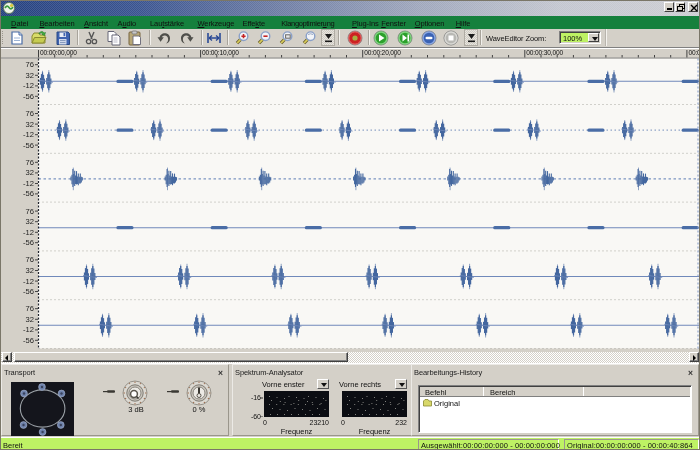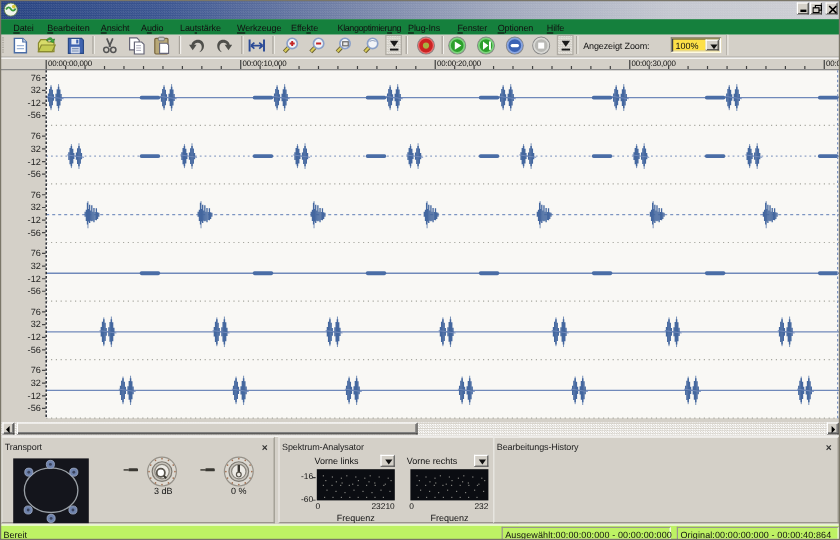--- a/index.html
+++ b/index.html
@@ -32,21 +32,21 @@
 
 <div class="menubar" style="position:absolute;left:0;top:15.5px;width:700px;height:13px;background:#15803d">
     <span style="position:absolute;left:11.1px;top:3px"><span style="text-decoration:underline">D</span>atei</span>
     <span style="position:absolute;left:39.4px;top:3px"><span style="text-decoration:underline">B</span>earbeiten</span>
     <span style="position:absolute;left:84px;top:3px"><span style="text-decoration:underline">A</span>nsicht</span>
     <span style="position:absolute;left:117.5px;top:3px">A<span style="text-decoration:underline">u</span>dio</span>
     <span style="position:absolute;left:150px;top:3px">Lau<span style="text-decoration:underline">t</span>stärke</span>
     <span style="position:absolute;left:197.5px;top:3px"><span style="text-decoration:underline">W</span>erkzeuge</span>
     <span style="position:absolute;left:242.5px;top:3px">Effe<span style="text-decoration:underline">k</span>te</span>
     <span style="position:absolute;left:281.3px;top:3px;letter-spacing:-0.35px">Klangoptimier<span style="text-decoration:underline">u</span>ng</span>
-    <span style="position:absolute;left:340px;top:3px"><span style="text-decoration:underline">P</span>lug-Ins</span>
+    <span style="position:absolute;left:352px;top:3px"><span style="text-decoration:underline">P</span>lug-Ins</span>
     <span style="position:absolute;left:381.2px;top:3px"><span style="text-decoration:underline">F</span>enster</span>
     <span style="position:absolute;left:414.7px;top:3px"><span style="text-decoration:underline">O</span>ptionen</span>
     <span style="position:absolute;left:455.7px;top:3px"><span style="text-decoration:underline">H</span>ilfe</span>
   </div>
 <div style="position:absolute;left:0;top:28.5px;width:700px;height:1px;background:#fff"></div>
 <div style="position:absolute;left:0;top:29px;width:700px;height:18px;background:#d4d0c8"></div>
 <div style="position:absolute;left:2px;top:31px;width:3px;height:13px;border-left:1px dotted #9a968c"></div>
 <svg width="16" height="16" style="position:absolute;left:9px;top:30px">
     <path d="M3 2 h7 l3 3 v9 h-10 z" fill="#fff" stroke="#4a6da6" stroke-width="1.2"></path>
     <path d="M10 2 v3 h3" fill="#dce6f4" stroke="#4a6da6" stroke-width="1"></path>
@@ -151,22 +151,22 @@
     <circle cx="8" cy="8" r="7" fill="#b8b8b4" stroke="#888" stroke-width="1"></circle>
     <circle cx="8" cy="8" r="6" fill="none" stroke="#d8d8d4" stroke-width="1.4"></circle>
     <rect x="5.5" y="5.5" width="5" height="5" fill="#fff"></rect>
   </svg>
 <div style="position:absolute;left:464px;top:29px;width:14px;height:17px;background:repeating-conic-gradient(#e8e5df 0 25%,#cfccc4 0 50%) 0 0/2px 2px;border:1px solid #b0aca4"></div>
 <svg width="12" height="12" style="position:absolute;left:466px;top:33px">
     <path d="M2 1 h7 l-3.5 5 z" fill="#1a1a1a"></path>
     <rect x="2" y="7.5" width="7" height="1.6" fill="#1a1a1a"></rect>
   </svg>
 <div style="position:absolute;left:480px;top:30px;width:2px;height:15px;border-left:1px solid #a8a49c;border-right:1px solid #f2f0ec"></div>
-<div style="position:absolute;left:486px;top:34px;font-size:7.5px;letter-spacing:-0.1px;color:#111">Angezeigt Zoom:</div>
-<div style="position:absolute;left:559px;top:31px;width:42px;height:13px;background:#fde047;border:1px solid;border-color:#808080 #fff #fff #808080;box-shadow:inset 1px 1px 0 #404040, inset -1px -1px 0 #d4d0c8">
+<div style="position:absolute;left:486px;top:34px;font-size:7.5px;letter-spacing:-0.1px;color:#111">WaveEditor Zoom:</div>
+<div style="position:absolute;left:559px;top:31px;width:42px;height:13px;background:#bef264;border:1px solid;border-color:#808080 #fff #fff #808080;box-shadow:inset 1px 1px 0 #404040, inset -1px -1px 0 #d4d0c8">
 <div style="position:absolute;left:3px;top:2px;font-size:7.5px;color:#111">100%</div>
 <div style="position:absolute;right:1px;top:1px;width:11px;height:9px;background:#d4d0c8;border:1px solid;border-color:#fff #404040 #404040 #fff">
       <div style="position:absolute;left:2.5px;top:3px;width:0;height:0;border:3px solid transparent;border-top:4px solid #111;border-bottom:none"></div>
     </div>
 </div>
 <div style="position:absolute;left:605px;top:29px;width:2px;height:17px;border-left:1px solid #b8b4ac;border-right:1px solid #f4f2ee"></div>
 <svg width="700" height="305" style="position:absolute;left:0;top:47px">
     <rect x="0" y="0" width="700" height="11.5" fill="#d4d0c8"></rect>
     <line x1="0" y1="0.5" x2="700" y2="0.5" stroke="#808080" stroke-width="1"></line>
     <line x1="0" y1="1.5" x2="700" y2="1.5" stroke="#ffffff" stroke-width="1"></line>
@@ -875,21 +875,21 @@
 <div style="position:absolute;left:122px;top:40px;width:24px;text-align:center;font-size:7.5px;color:#111">3 dB</div>
 <div style="position:absolute;left:185px;top:40px;width:24px;text-align:center;font-size:7.5px;color:#111">0 %</div>
 
 </div>
 <div style="position:absolute;left:232px;top:364px;width:200px;height:72px;background:#d4d0c8;border:1px solid;border-color:#eceae6 #9a968c #9a968c #eceae6">
 <div style="position:absolute;left:1px;top:2px;right:1px;height:11px;font-size:7.5px;letter-spacing:-0.1px;color:#222">
 <span style="position:absolute;left:1px;top:1px">Spektrum-Analysator</span>
       <div style="position:absolute;right:2px;top:2px;width:9px;height:9px;font-size:8.5px;line-height:8px;text-align:center;color:#333;font-weight:bold">×</div>
     </div>
 
-<div style="position:absolute;left:29px;top:15px;font-size:7.5px;color:#111">Vorne links</div>
+<div style="position:absolute;left:29px;top:15px;font-size:7.5px;color:#111">Vorne enster</div>
 <div style="position:absolute;left:84px;top:14px;width:12px;height:10px;background:#d4d0c8;border:1px solid;border-color:#fff #555 #555 #fff">
       <div style="position:absolute;left:2.5px;top:3px;width:0;height:0;border:3px solid transparent;border-top:4px solid #111;border-bottom:none"></div>
     </div>
 <div style="position:absolute;left:31px;top:26px;width:65px;height:26px;background:#0b0d12">
 <svg width="65" height="26">
         <g fill="#80807c">
           <rect x="5.0" y="5" width="1" height="1"></rect>
           <rect x="12.5" y="6" width="1" height="1"></rect>
           <rect x="20.0" y="7" width="1" height="1"></rect>
           <rect x="24.5" y="5" width="1" height="1"></rect>
@@ -1000,20 +1000,32 @@
 <div style="position:absolute;left:109px;top:54px;width:65px;text-align:right;font-size:7px;color:#111;overflow:hidden;white-space:nowrap">232</div>
 <div style="position:absolute;left:109px;top:62px;width:65px;text-align:center;font-size:7.5px;color:#111">Frequenz</div>
 
 </div>
 <div style="position:absolute;left:411px;top:364px;width:288px;height:72px;background:#d4d0c8;border:1px solid;border-color:#eceae6 #9a968c #9a968c #eceae6">
 <div style="position:absolute;left:1px;top:2px;right:1px;height:11px;font-size:7.5px;letter-spacing:-0.1px;color:#222">
 <span style="position:absolute;left:1px;top:1px">Bearbeitungs-History</span>
       <div style="position:absolute;right:2px;top:2px;width:9px;height:9px;font-size:8.5px;line-height:8px;text-align:center;color:#333;font-weight:bold">×</div>
     </div>
 
+<div style="position:absolute;left:6px;top:20px;width:274px;height:48px;background:#fff;border:1px solid;border-color:#808080 #fff #fff #808080;box-shadow:inset 1px 1px 0 #404040">
+ <div style="position:absolute;left:1px;top:1px;right:1px;height:9.5px;background:#d4d0c8;border-bottom:1px solid #808080">
+  <div style="position:absolute;left:5px;top:0.5px;font-size:7.5px;color:#111">Befehl</div>
+  <div style="position:absolute;left:63px;top:0;bottom:0;width:1px;background:#9a968c;border-right:1px solid #fff"></div>
+  <div style="position:absolute;left:70px;top:0.5px;font-size:7.5px;color:#111">Bereich</div>
+  <div style="position:absolute;left:163px;top:0;bottom:0;width:1px;background:#9a968c;border-right:1px solid #fff"></div>
+ </div>
+ <svg width="9" height="8" style="position:absolute;left:4px;top:13px">
+        <path d="M0.5 2 l1.5-1.5 h3 l1 1.5 h2.5 v5 h-8z" fill="#d8d86a" stroke="#8a8a30" stroke-width="0.8"></path>
+      </svg>
+ <div style="position:absolute;left:15px;top:13px;font-size:7.5px;color:#111">Original</div>
+</div>
 
 </div>
 
 <div style="position:absolute;left:0;top:437px;width:700px;height:13px;background:#bef264;border-top:1px solid #fff">
  <div style="position:absolute;left:3px;top:2.5px;font-size:7.5px;color:#111">Bereit</div>
  <div style="position:absolute;left:418px;top:1px;width:141px;height:10.5px;border:1px solid;border-color:#9a968c #fff #fff #9a968c">
       <div style="position:absolute;left:2px;top:1px;font-size:7.5px;letter-spacing:0.1px;color:#111;white-space:nowrap">Ausgewählt:00:00:00:000 - 00:00:00:000</div>
     </div>
  <div style="position:absolute;left:564px;top:1px;width:135px;height:10.5px;border:1px solid;border-color:#9a968c #fff #fff #9a968c">
       <div style="position:absolute;left:2px;top:1px;font-size:7.5px;letter-spacing:0.1px;color:#111;white-space:nowrap">Original:00:00:00:000 - 00:00:40:864</div>

